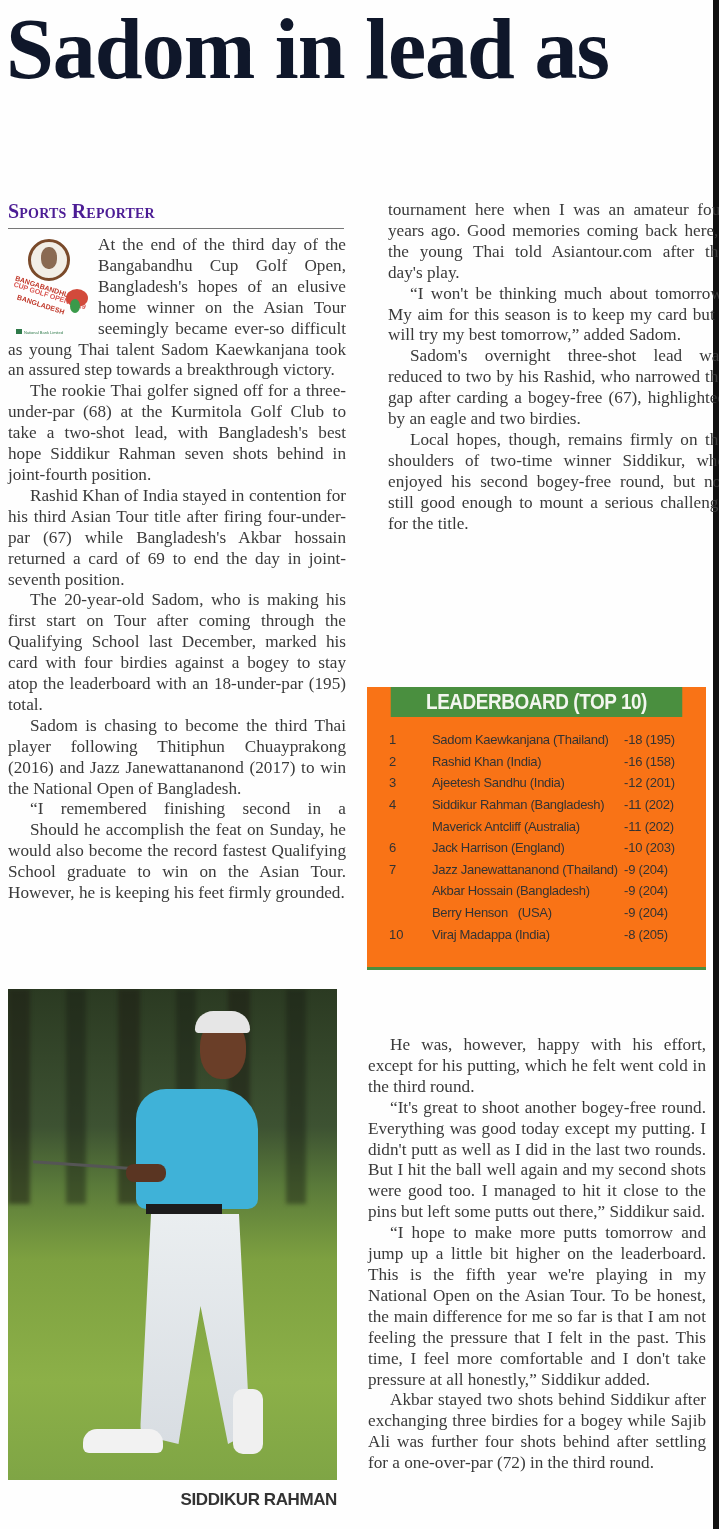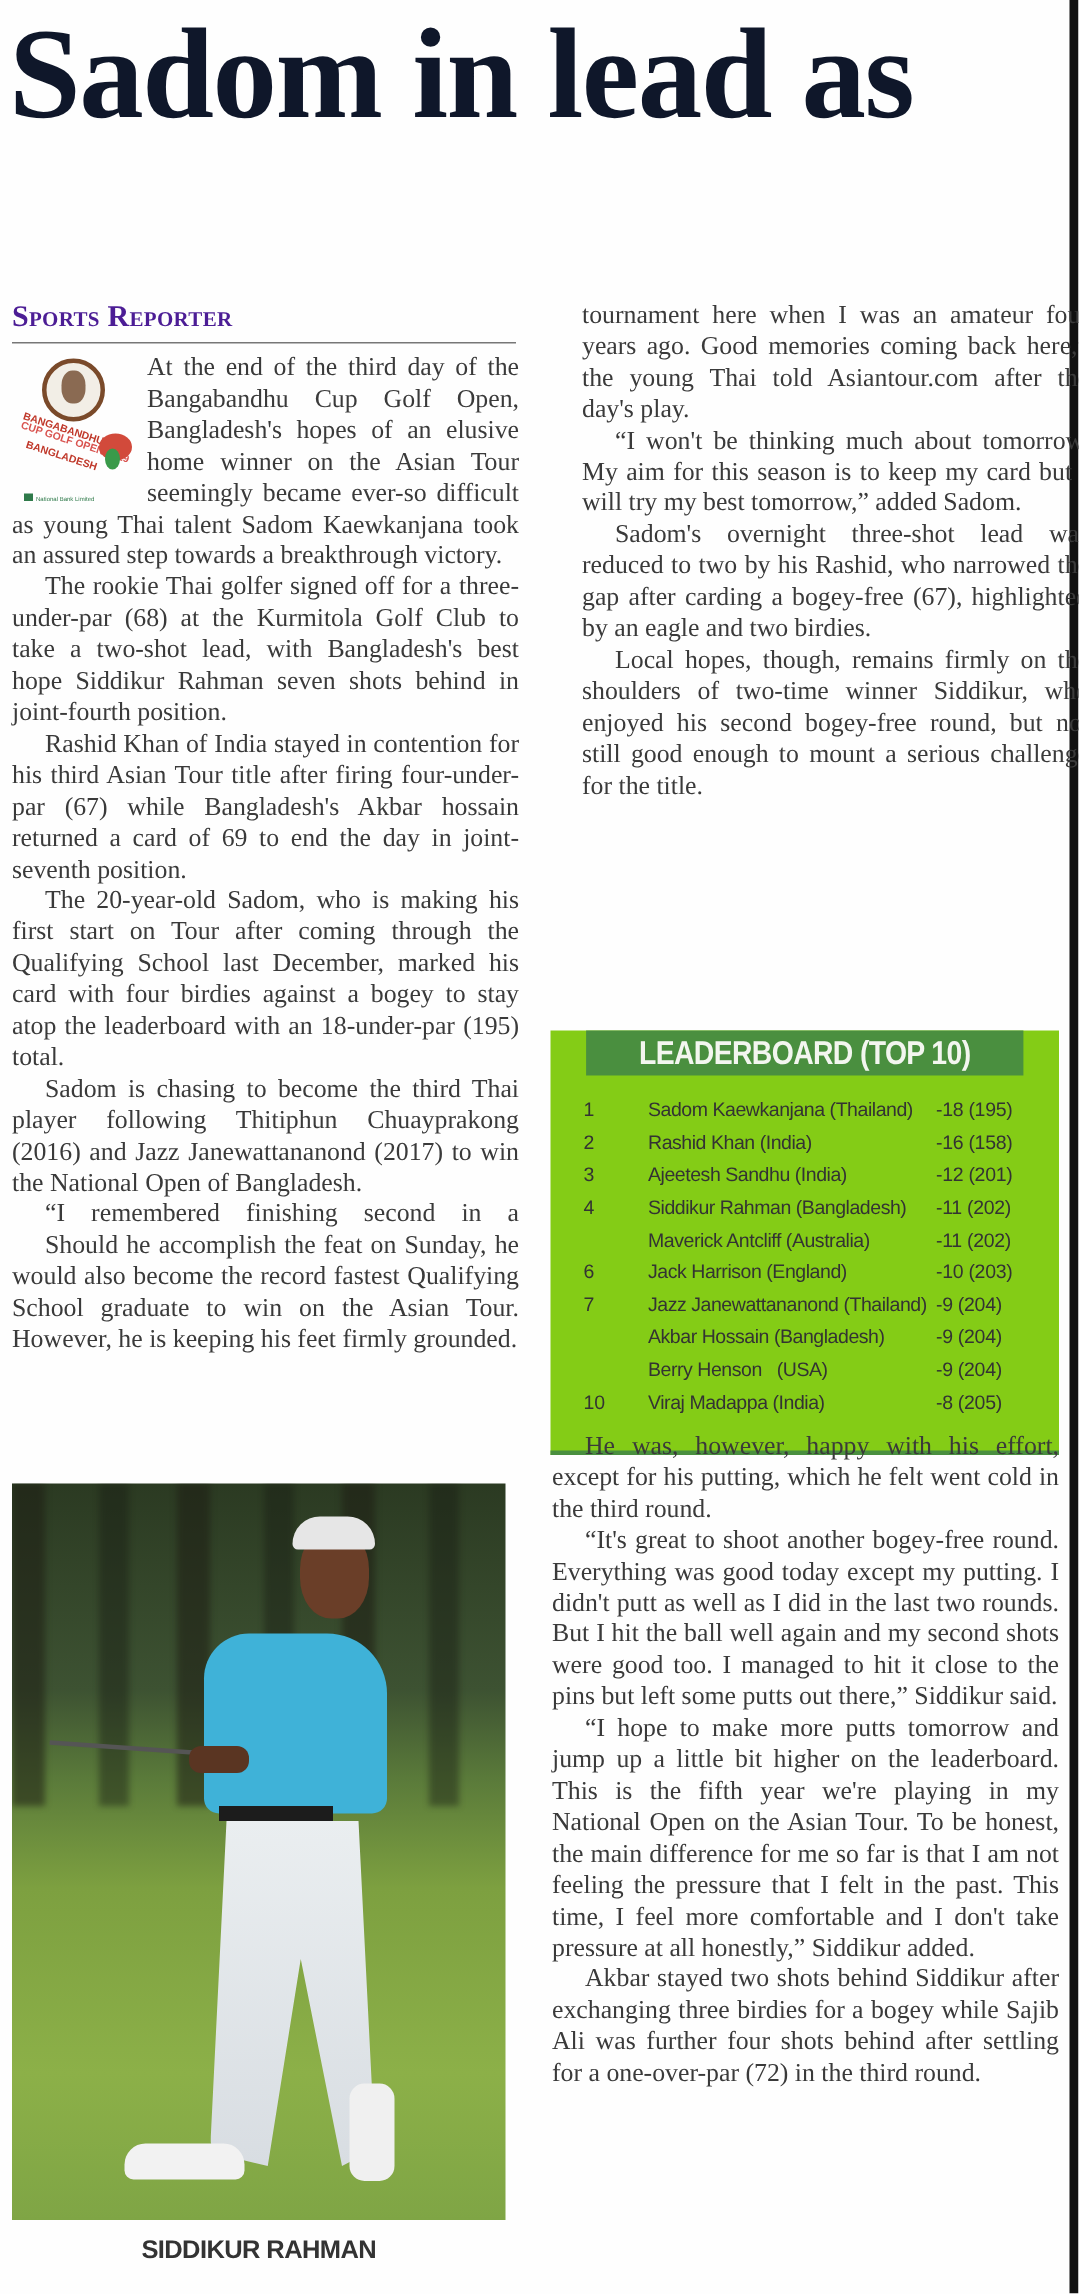--- a/index.html
+++ b/index.html
@@ -16,42 +16,42 @@
       font-family: "Liberation Serif", serif; font-weight: bold; color: #4c1d95;
       font-size: 20px; font-variant: small-caps; letter-spacing: 0.2px;
       padding-bottom: 5px; border-bottom: 1.5px solid #777; }
 
     .col { position: absolute; font-family: "Liberation Serif", serif;
       font-size: 17.2px; line-height: 20.9px; color: #3a3a3a; text-align: justify; }
     .col p { text-indent: 22px; }
     .col p.noindent { text-indent: 0; }
     .col-left { left: 8px; top: 235px; width: 338px; }
     .col-right-top { left: 388px; top: 200px; width: 338px; }
-    .col-right-bottom { left: 368px; top: 954px; width: 338px; }
+    .col-right-bottom { left: 368px; top: 1035px; width: 338px; }
 
     .logo { float: left; width: 84px; height: 100px; margin: 2px 6px 0 0; position: relative; }
     .logo .ring { position: absolute; left: 20px; top: 2px; width: 42px; height: 42px;
       border-radius: 50%; border: 3px solid #7a4a2a; background: #f2eee6; }
     .logo .face { position: absolute; left: 33px; top: 10px; width: 16px; height: 22px;
       border-radius: 45%; background: #8a6a52; }
     .logo .arc { position: absolute; font-family: "Liberation Sans", sans-serif; font-weight: bold;
       font-size: 7px; line-height: 8px; color: #c0392b; transform: rotate(18deg); }
     .logo .arc.a1 { left: 6px; top: 46px; }
     .logo .arc.a2 { left: 4px; top: 55px; color: #d9534f; }
     .logo .arc.a3 { left: 8px; top: 64px; }
     .logo .emblem { position: absolute; left: 58px; top: 52px; width: 22px; height: 18px;
       border-radius: 50%; background: #d24a3b; }
     .logo .emblem2 { position: absolute; left: 62px; top: 62px; width: 10px; height: 14px;
       border-radius: 50%; background: #3a9a4a; }
     .logo .bank { position: absolute; left: 8px; top: 86px; font-family: "Liberation Sans", sans-serif;
       font-size: 4px; color: #2f7a4a; }
     .logo .bank::before { content: ""; display: inline-block; width: 6px; height: 5px; background: #2f7a4a; margin-right: 2px; }
 
     .leaderboard { position: absolute; left: 367px; top: 687px; width: 339px; height: 283px;
-      background: #84cc16; border-bottom: 3px solid #4a8f3f; }
+      background: #f97316; border-bottom: 3px solid #4a8f3f; }
     .lb-header { background: #4a8f3f; color: #f3f6ef; height: 30px; text-align: center;
       font-family: "Liberation Sans", sans-serif; font-weight: bold; font-size: 22px;
       line-height: 30px; letter-spacing: -0.5px; transform: scaleX(0.86); transform-origin: center; }
     .lb-rows { padding-top: 12px; }
     .lb-row { display: flex; height: 21.6px; align-items: center;
       font-family: "Liberation Sans", sans-serif; font-size: 13px; color: #333; }
     .lb-pos { width: 65px; padding-left: 22px; }
     .lb-name { width: 192px; white-space: pre; letter-spacing: -0.3px; }
     .lb-score { width: 60px; text-align: left; letter-spacing: -0.2px; }
 
@@ -68,21 +68,21 @@
       background: #e6e6e6; border-radius: 20px 20px 4px 4px; }
     .photo .belt { position: absolute; left: 138px; top: 215px; width: 76px; height: 10px; background: #1c1c1c; }
     .photo .pants { position: absolute; left: 132px; top: 225px; width: 110px; height: 230px;
       background: linear-gradient(180deg, #eaeef0, #d8dde2); border-radius: 8px 8px 20px 20px;
       clip-path: polygon(10% 0, 90% 0, 100% 95%, 80% 100%, 55% 40%, 35% 100%, 0% 96%); }
     .photo .club { position: absolute; left: 25px; top: 175px; width: 110px; height: 3px; background: #555; transform: rotate(4deg); }
     .photo .arm { position: absolute; left: 118px; top: 175px; width: 40px; height: 18px; background: #5a3522; border-radius: 8px; }
     .photo .shoe1 { position: absolute; left: 75px; top: 440px; width: 80px; height: 24px; background: #f2f2f2; border-radius: 14px 14px 6px 6px; }
     .photo .shoe2 { position: absolute; left: 225px; top: 400px; width: 30px; height: 65px; background: #f0f0f0; border-radius: 10px; }
 
-    .caption { position: absolute; left: 8px; top: 1490px; width: 329px; text-align: center;
+    .caption { position: absolute; left: 8px; top: 1490px; width: 329px; text-align: right;
       font-family: "Liberation Sans", sans-serif; font-weight: bold; font-size: 17px; color: #333;
       letter-spacing: -0.4px; }
   </style>
 </head>
 <body>
 
 <div class="right-edge"></div>
 
 <h1 class="headline">
   <div>Sadom in lead as</div>

